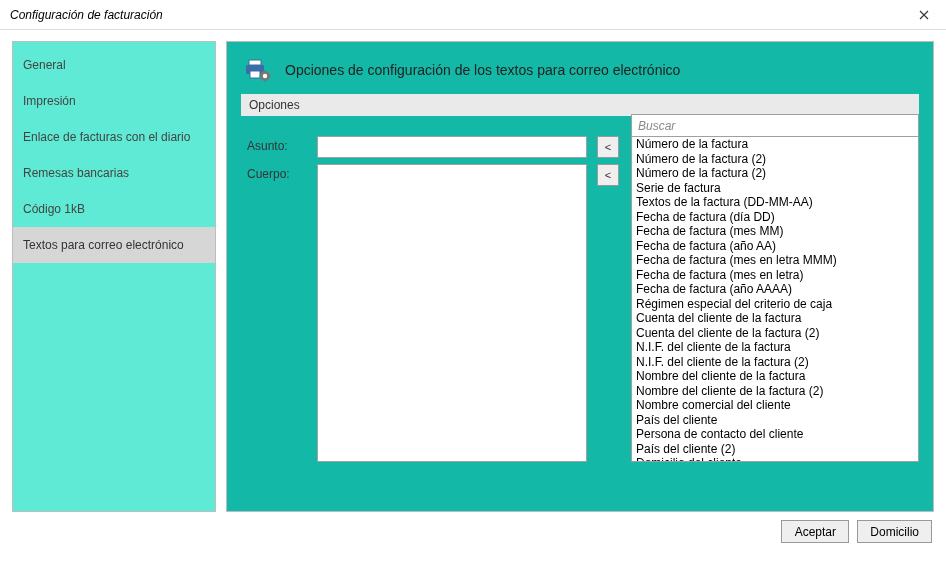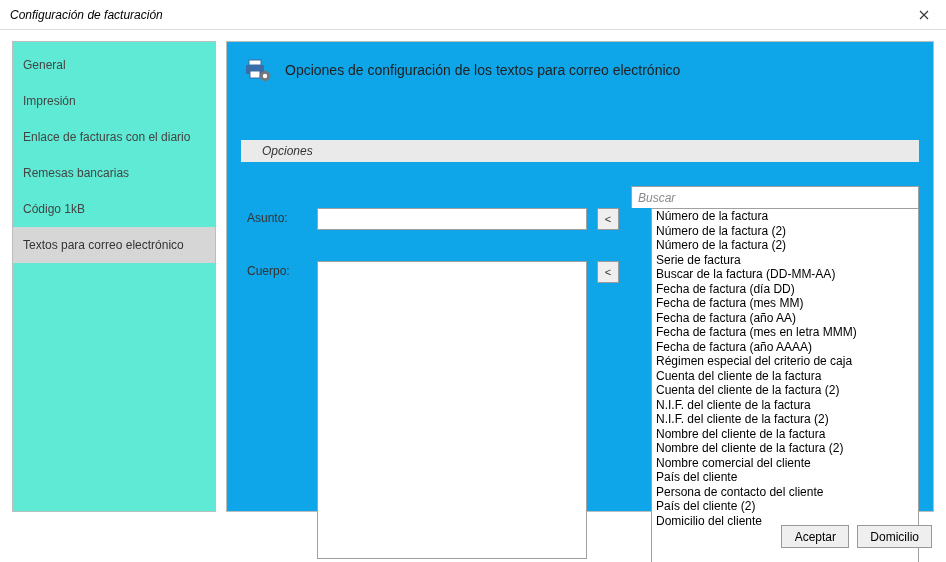--- a/index.html
+++ b/index.html
@@ -50,47 +50,46 @@
     cursor: default;
   }
   .sidebar-item.active {
     background: #d6d6d6;
     color: #333;
   }
 
   .main {
     flex: 1;
     border: 1px solid #bdbdbd;
-    background: #0ea5e9;
+    background: #14b8a6;
     padding: 10px 14px;
     display: flex;
     flex-direction: column;
-    gap: 46px;
   }
 
   .header-row {
     display: flex;
     align-items: center;
     gap: 14px;
     padding: 6px 4px 12px 4px;
   }
   .printer-icon {
     width: 26px; height: 24px;
   }
   .header-title {
     font-size: 14px;
     color: #222;
   }
 
   .section-header {
     background: #eaeaea;
-    padding: 4px 21px;
+    padding: 4px 8px;
     font-size: 12px;
     color: #333;
-    font-style: italic;
+    margin-bottom: 20px;
   }
 
   .form-area {
     display: grid;
     grid-template-columns: 60px 270px 24px 288px;
     column-gap: 10px;
     row-gap: 6px;
     align-items: start;
     padding-left: 6px;
   }
@@ -144,39 +143,38 @@
     padding: 2px 6px;
     font-family: inherit;
     font-size: 12px;
     color: #7a7a7a;
     font-style: italic;
   }
   .search-input::placeholder { color: #8a8a8a; font-style: italic; }
 
   .listbox {
     border: 1px solid #a0a0a0;
-    height: 376px;
+    height: 326px;
     overflow-y: scroll;
     background: #fff;
-    margin-left: 20px;
   }
   .listbox-item {
     padding: 0px 4px;
     font-size: 12px;
     line-height: 14.5px;
     white-space: nowrap;
     cursor: default;
     color: #000;
   }
 
   .footer {
     height: 34px;
     display: flex;
     justify-content: flex-end;
-    align-items: flex-end;
+    align-items: flex-start;
     gap: 8px;
     padding: 0 14px 6px 0;
   }
   .dlg-btn {
     min-width: 68px;
     height: 23px;
     border: 1px solid #999;
     background: #efefef;
     font-family: inherit;
     font-size: 12px;
@@ -256,25 +254,26 @@
       </div>
 
       <div class="picker-wrap">
         <div class="picker-col">
           <input type="text" class="search-input" placeholder="Buscar" style="">
           <div class="listbox" id="field-listbox">
               <div class="listbox-item">Número de la factura</div>
               <div class="listbox-item">Número de la factura (2)</div>
               <div class="listbox-item">Número de la factura (2)</div>
               <div class="listbox-item">Serie de factura</div>
-              <div class="listbox-item">Buscar de la factura (DD-MM-AA)</div>
+              <div class="listbox-item">Textos de la factura (DD-MM-AA)</div>
               <div class="listbox-item">Fecha de factura (día DD)</div>
               <div class="listbox-item">Fecha de factura (mes MM)</div>
               <div class="listbox-item">Fecha de factura (año AA)</div>
               <div class="listbox-item">Fecha de factura (mes en letra MMM)</div>
+              <div class="listbox-item">Fecha de factura (mes en letra)</div>
               <div class="listbox-item">Fecha de factura (año AAAA)</div>
               <div class="listbox-item">Régimen especial del criterio de caja</div>
               <div class="listbox-item">Cuenta del cliente de la factura</div>
               <div class="listbox-item">Cuenta del cliente de la factura (2)</div>
               <div class="listbox-item">N.I.F. del cliente de la factura</div>
               <div class="listbox-item">N.I.F. del cliente de la factura (2)</div>
               <div class="listbox-item">Nombre del cliente de la factura</div>
               <div class="listbox-item">Nombre del cliente de la factura (2)</div>
               <div class="listbox-item">Nombre comercial del cliente</div>
               <div class="listbox-item">País del cliente</div>

